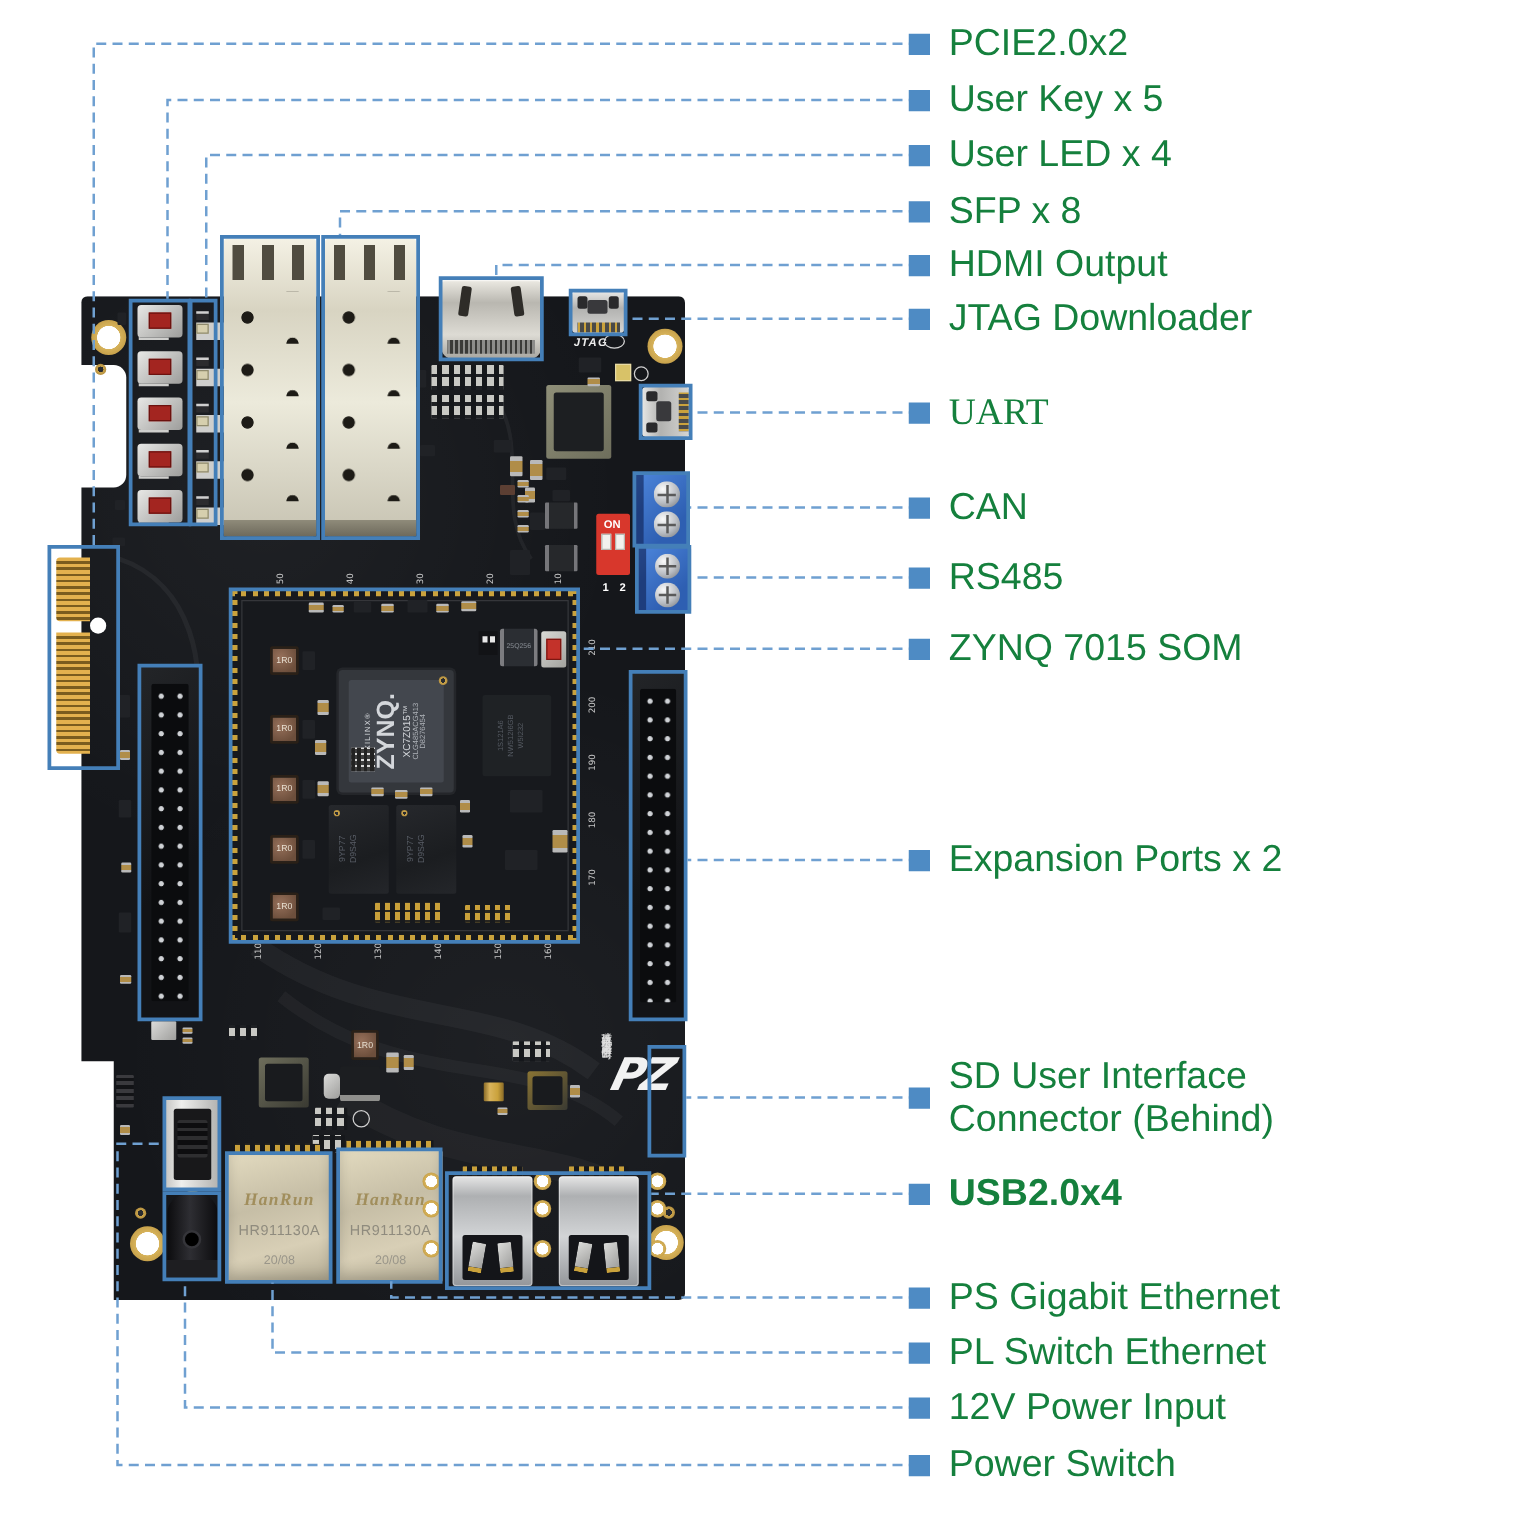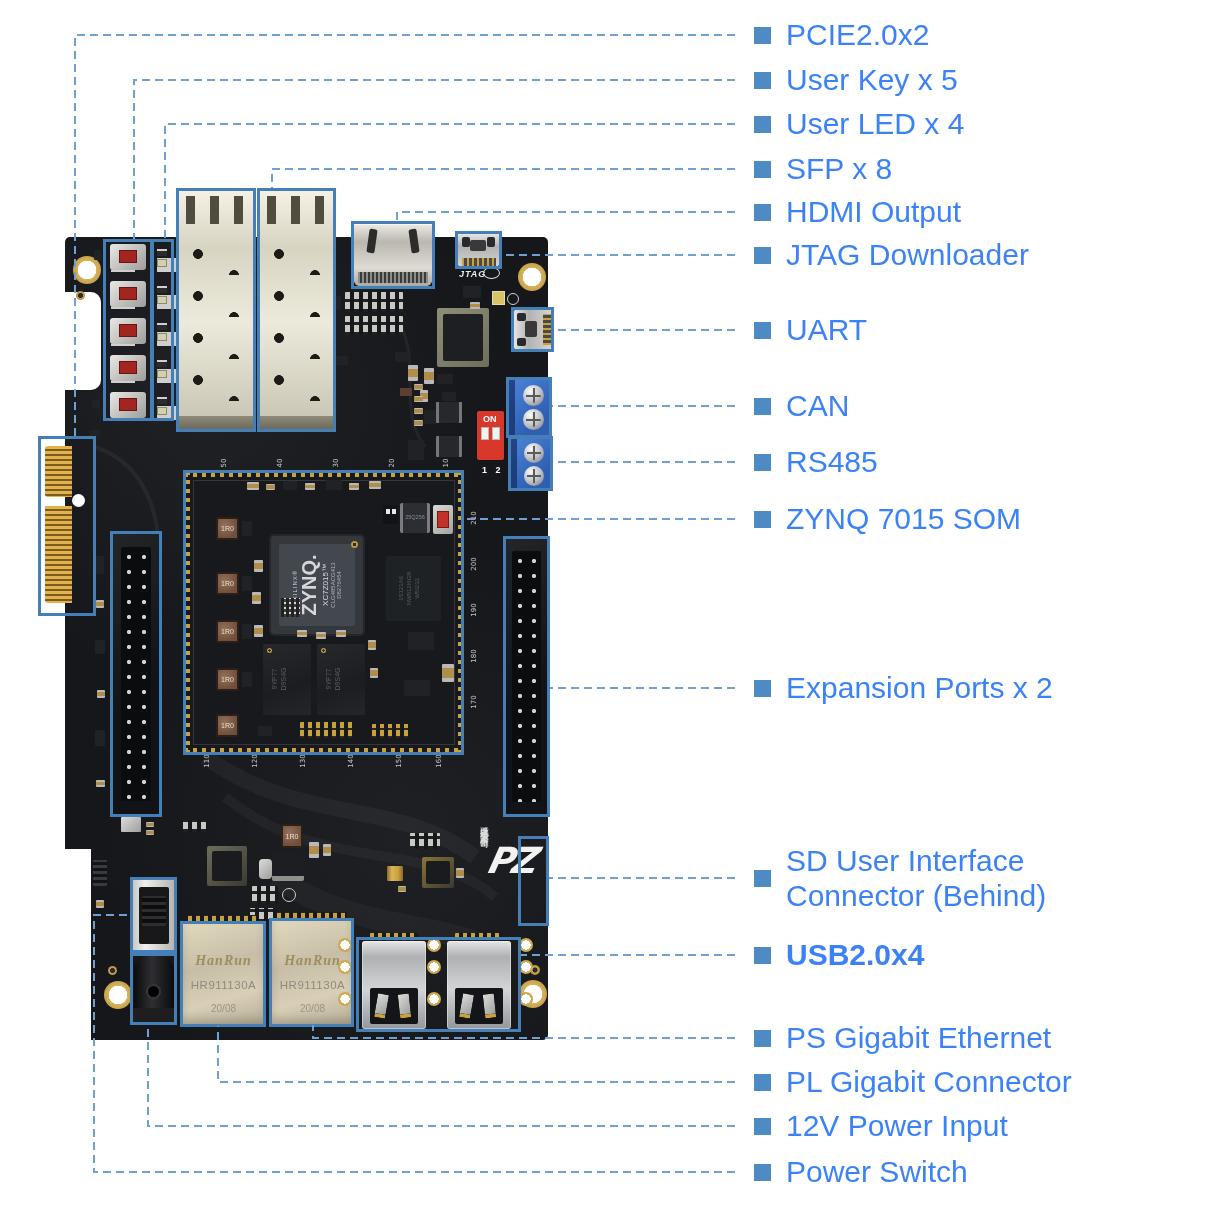--- a/index.html
+++ b/index.html
@@ -12,22 +12,22 @@
      radial-gradient(circle at 30% 20%, rgba(255,255,255,.045), transparent 40%),
      radial-gradient(circle at 70% 75%, rgba(255,255,255,.04), transparent 45%),
      #15171b;border-radius:5px;}
   .cut{background:#fff;}
   .trace{position:absolute;pointer-events:none;}
 
   
   .abox{border:3px solid #447fb8;background:transparent;}
 
   
-  .lbl{left:754px;display:flex;align-items:center;gap:15px;height:40px;white-space:nowrap;
-       font:400 30px/1 "Liberation Sans",sans-serif;color:#3b82f6;}
+  .lbl{left:727px;display:flex;align-items:center;gap:15px;height:40px;white-space:nowrap;
+       font:400 30px/1 "Liberation Sans",sans-serif;color:#15803d;}
   .lbl .txt2{font:400 30px/35px "Liberation Sans",sans-serif;}
   .bullet{position:static!important;width:17px;height:17px;background:#4e8bc4;flex:0 0 auto;}
 
   
   .sp{background:#202226;border-radius:1px;}
   .sp.gold{background:linear-gradient(90deg,#8a6b28,#d9b45c 30%,#caa23c 70%,#8a6b28);}
   .sp.cap{background:linear-gradient(0deg,#b9b9b9 0 22%,#b08d48 22% 78%,#b9b9b9 78%);}
   .sp.silver{background:linear-gradient(135deg,#dcdcda,#9e9e9c);}
   .sp.pads{background:
       repeating-linear-gradient(0deg,rgba(21,23,27,.95) 0 3px,transparent 3px 10px),
@@ -445,21 +445,21 @@
   <div class="lbl" style="top:192px;">
       <span class="bullet"></span>
       <span style="position:static;">HDMI Output</span>
     </div>
   <div class="lbl" style="top:235px;">
       <span class="bullet"></span>
       <span style="position:static;">JTAG Downloader</span>
     </div>
   <div class="lbl" style="top:310px;">
       <span class="bullet"></span>
-      <span style="position:static;">UART</span>
+      <span style="position:static;font-family:Liberation Serif, serif;">UART</span>
     </div>
   <div class="lbl" style="top:386px;">
       <span class="bullet"></span>
       <span style="position:static;">CAN</span>
     </div>
   <div class="lbl" style="top:442px;">
       <span class="bullet"></span>
       <span style="position:static;">RS485</span>
     </div>
   <div class="lbl" style="top:499px;">
@@ -477,21 +477,21 @@
   <div class="lbl" style="top:935px;">
       <span class="bullet"></span>
       <span style="position:static;font-weight:bold;">USB2.0x4</span>
     </div>
   <div class="lbl" style="top:1018px;">
       <span class="bullet"></span>
       <span style="position:static;">PS Gigabit Ethernet</span>
     </div>
   <div class="lbl" style="top:1062px;">
       <span class="bullet"></span>
-      <span style="position:static;">PL Gigabit Connector</span>
+      <span style="position:static;">PL Switch Ethernet</span>
     </div>
   <div class="lbl" style="top:1106px;">
       <span class="bullet"></span>
       <span style="position:static;">12V Power Input</span>
     </div>
   <div class="lbl" style="top:1152px;">
       <span class="bullet"></span>
       <span style="position:static;">Power Switch</span>
     </div>
 

